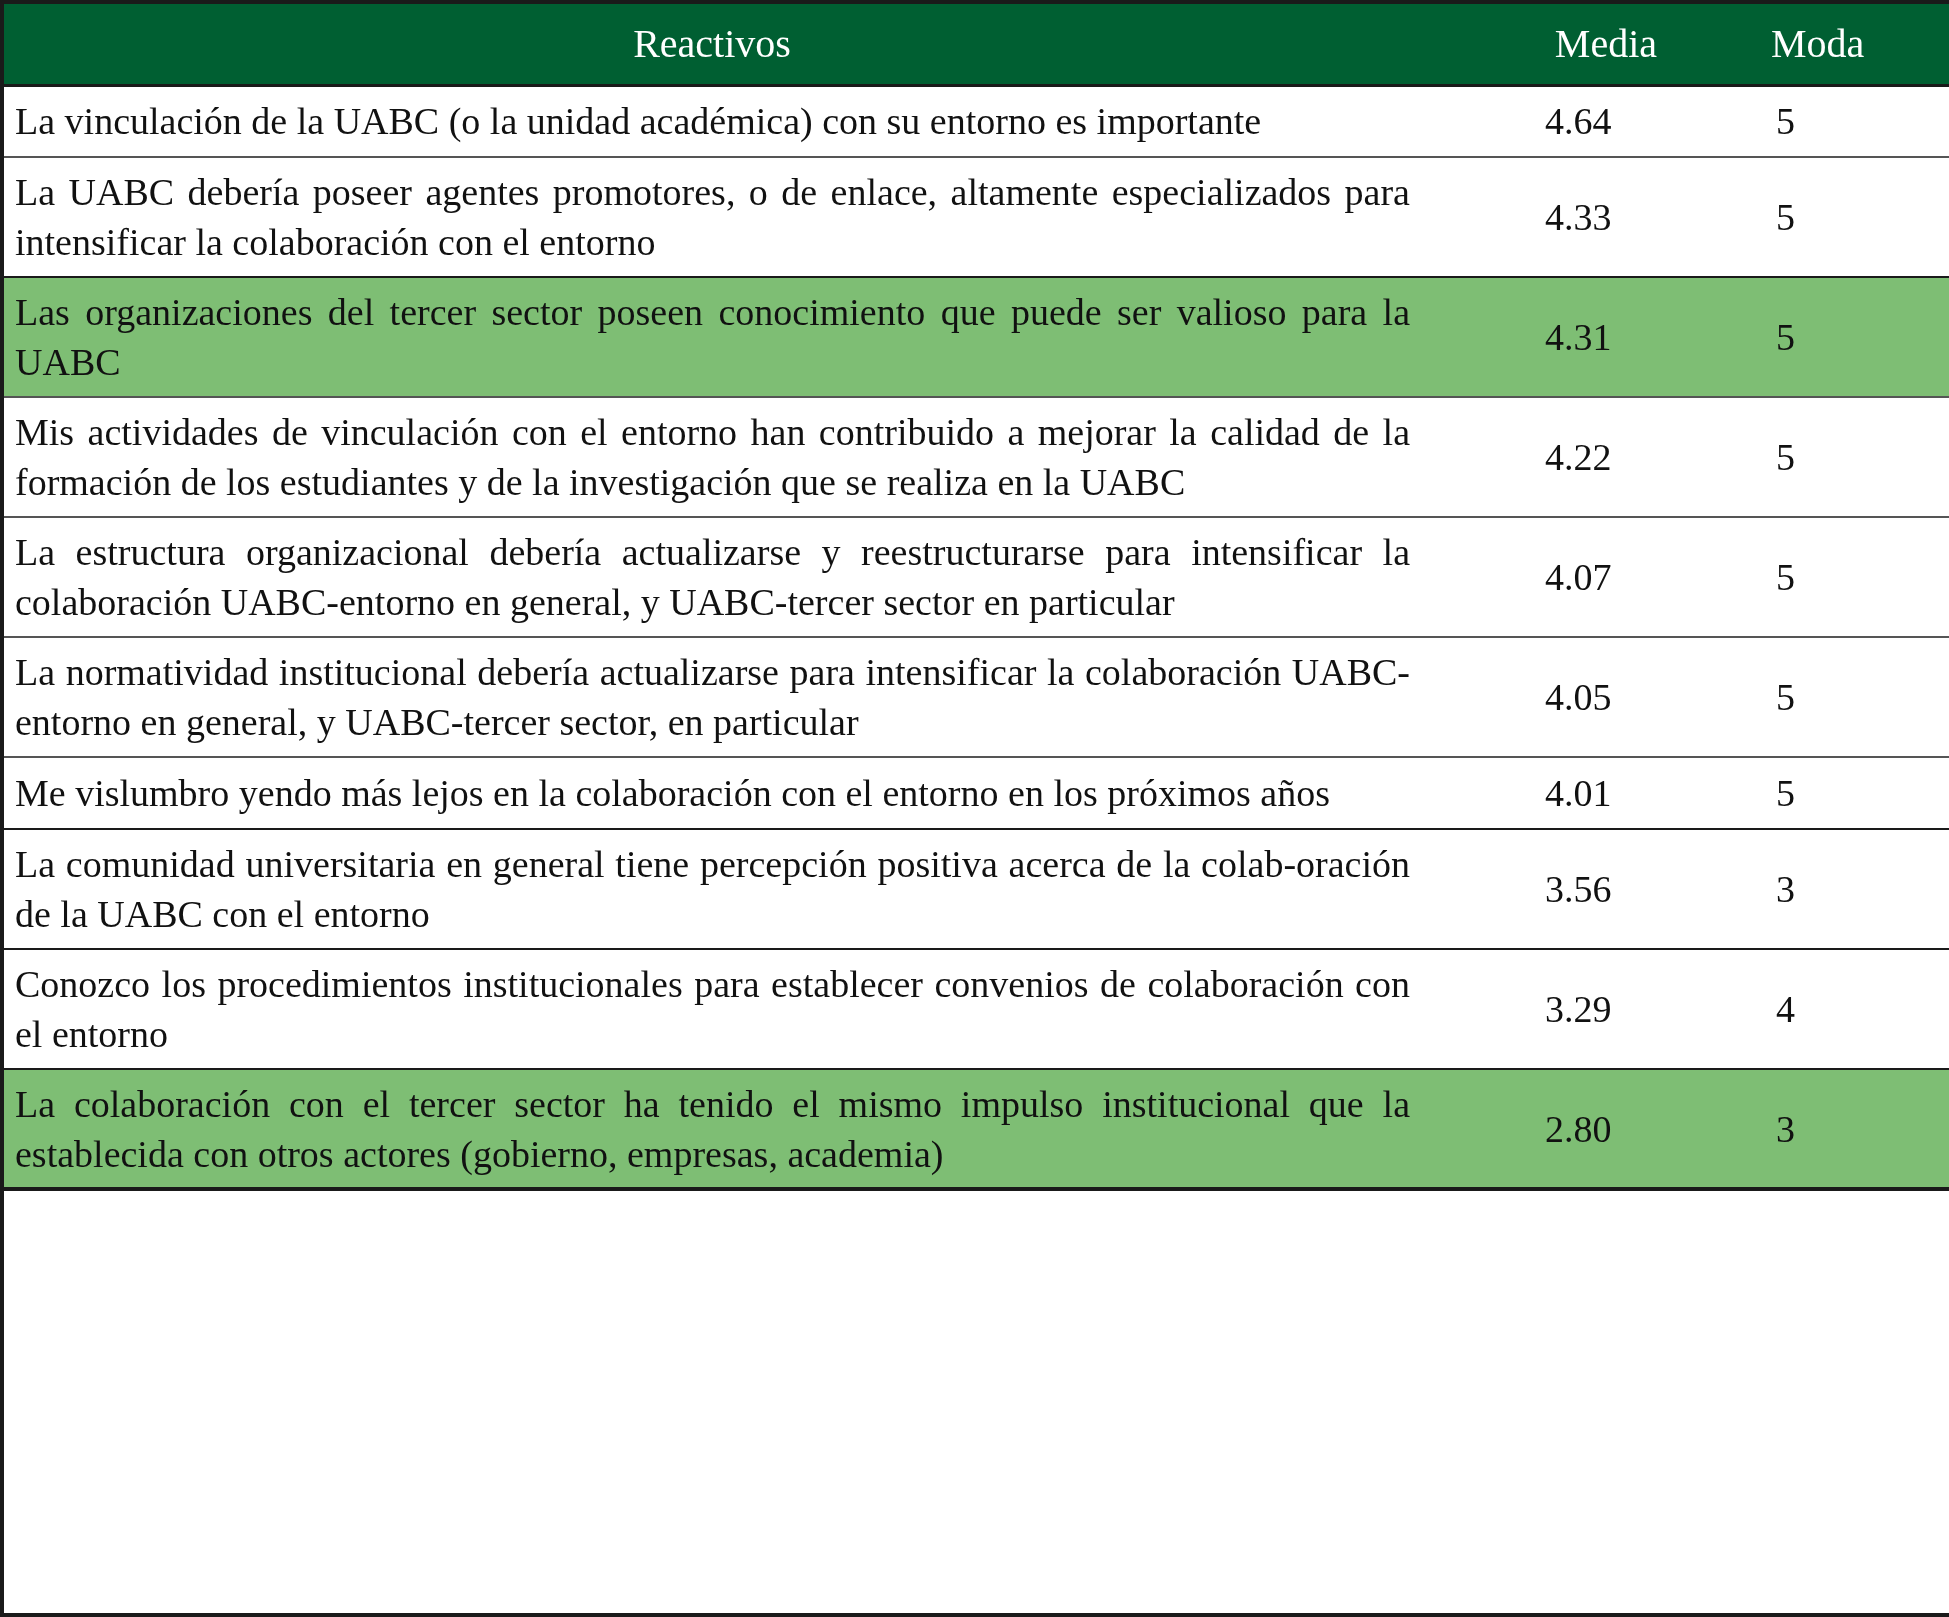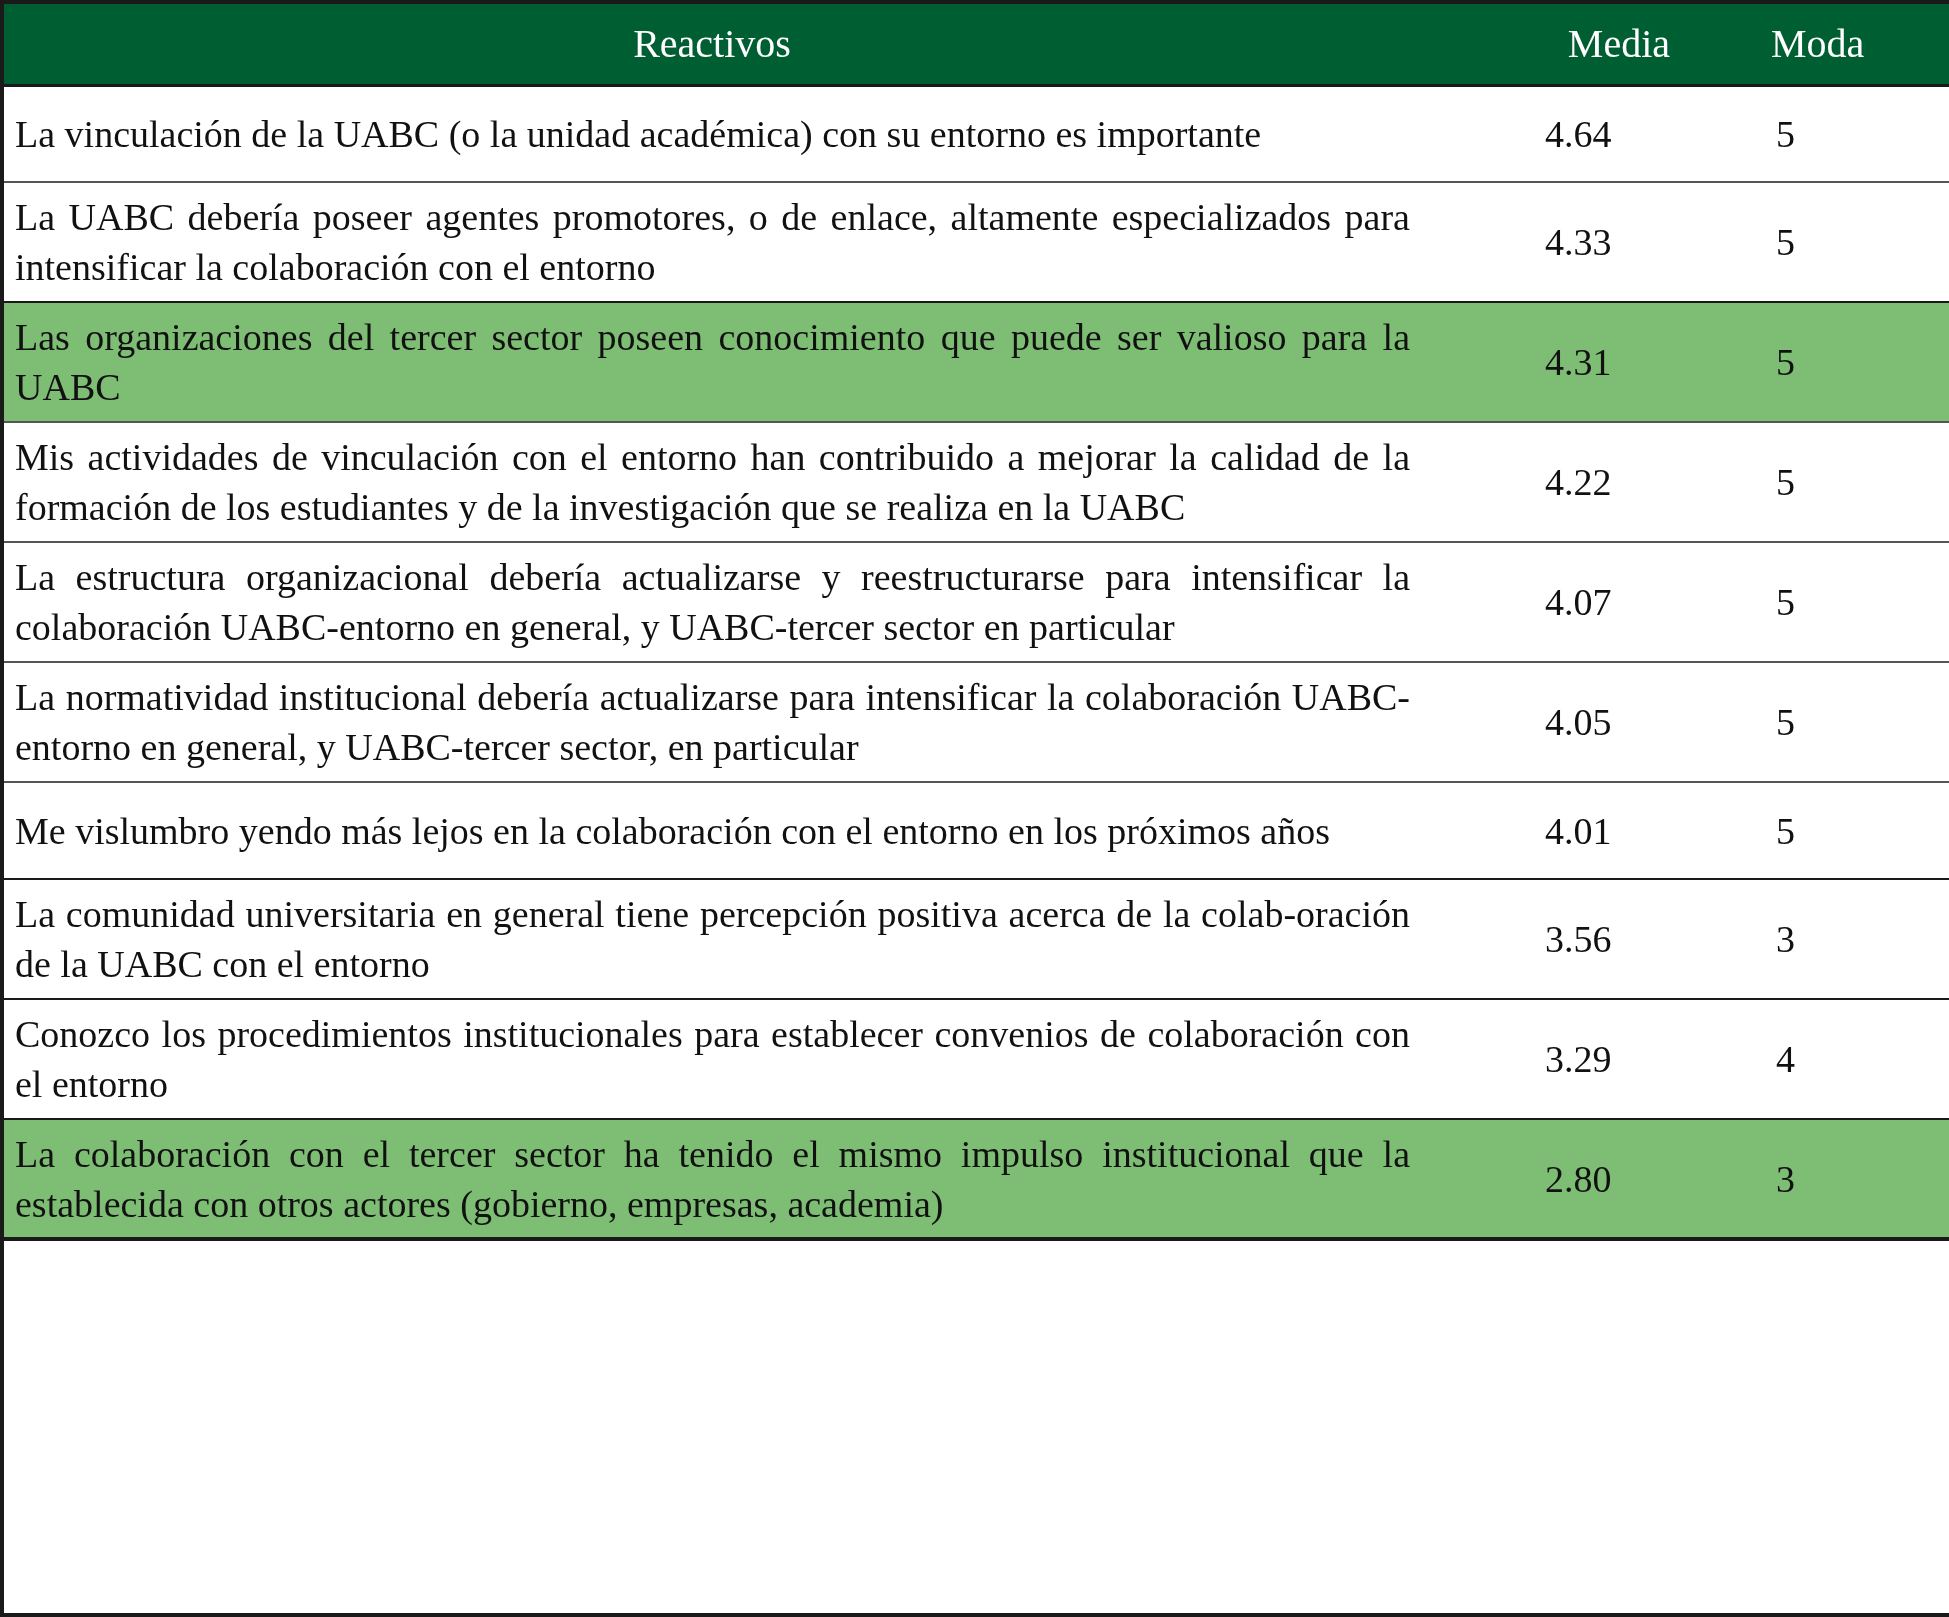--- a/index.html
+++ b/index.html
@@ -13,31 +13,31 @@
       font-family: "Liberation Serif", "DejaVu Serif", serif;
       color: #111;
     }
     table { border-collapse: collapse; width: 100%; table-layout: fixed; }
     col.c-text { width: 1416px; }
     col.c-media { width: 250px; }
     col.c-moda { width: 279px; }
     thead tr { height: 81px; background: #005f32; }
     thead th {
       color: #ffffff; font-weight: normal; font-size: 40px;
-      text-align: center; vertical-align: middle; padding: 0;
+      text-align: center; vertical-align: middle; padding: 13px;
       border-bottom: 3px solid #1a1a1a;
     }
     thead th.h-media { text-align: right; padding-left: 108px; }
     thead th.h-moda { text-align: left; padding-left: 101px; }
     tbody td {
       font-size: 38px; line-height: 50px; vertical-align: middle;
       border-bottom: 2px solid #555;
       padding: 0;
     }
-    tbody tr.single { height: 97px; font-family: Liberation Serif, serif; }
+    tbody tr.single { height: 72px; font-family: Liberation Serif, serif; }
     tbody tr.double { height: 120px; }
     tbody tr.hl td { background: #7ebe74; }
     tbody tr.hl-dark td { border-bottom-color: #1a1a1a; }
     td.t-text { padding: 0 10px 0 11px; text-align: justify; text-align-last: left; }
     td.t-media { text-align: left; padding-left: 125px; }
     td.t-moda { text-align: left; padding-left: 106px; }
     tbody tr:last-child td { border-bottom: 4px solid #1a1a1a; }
   </style>
 </head>
 <body>

